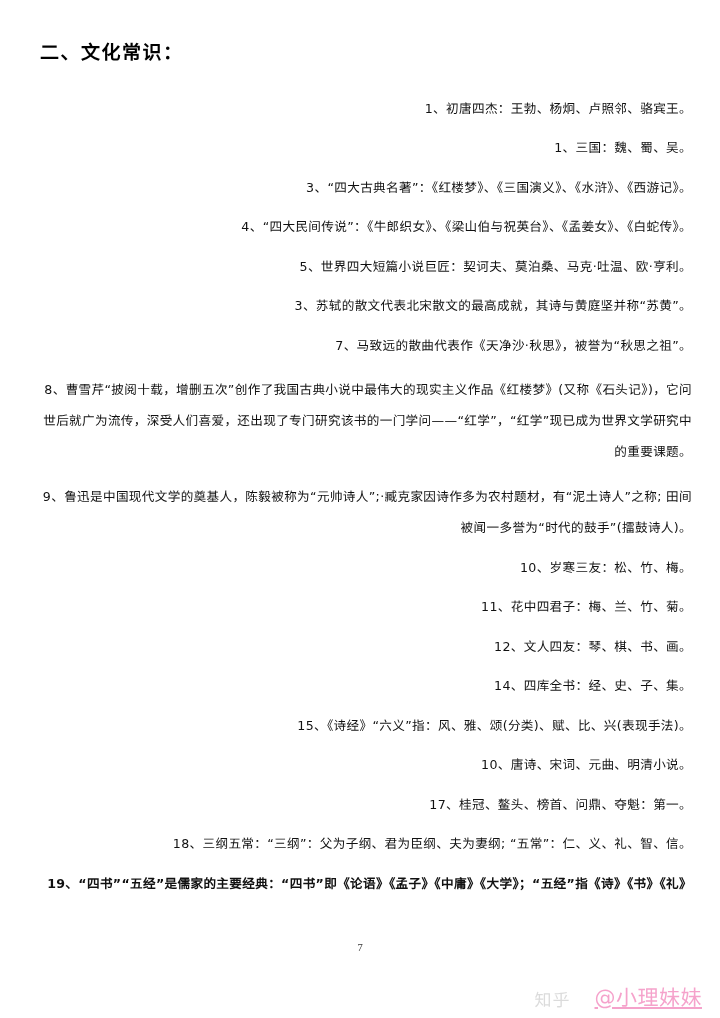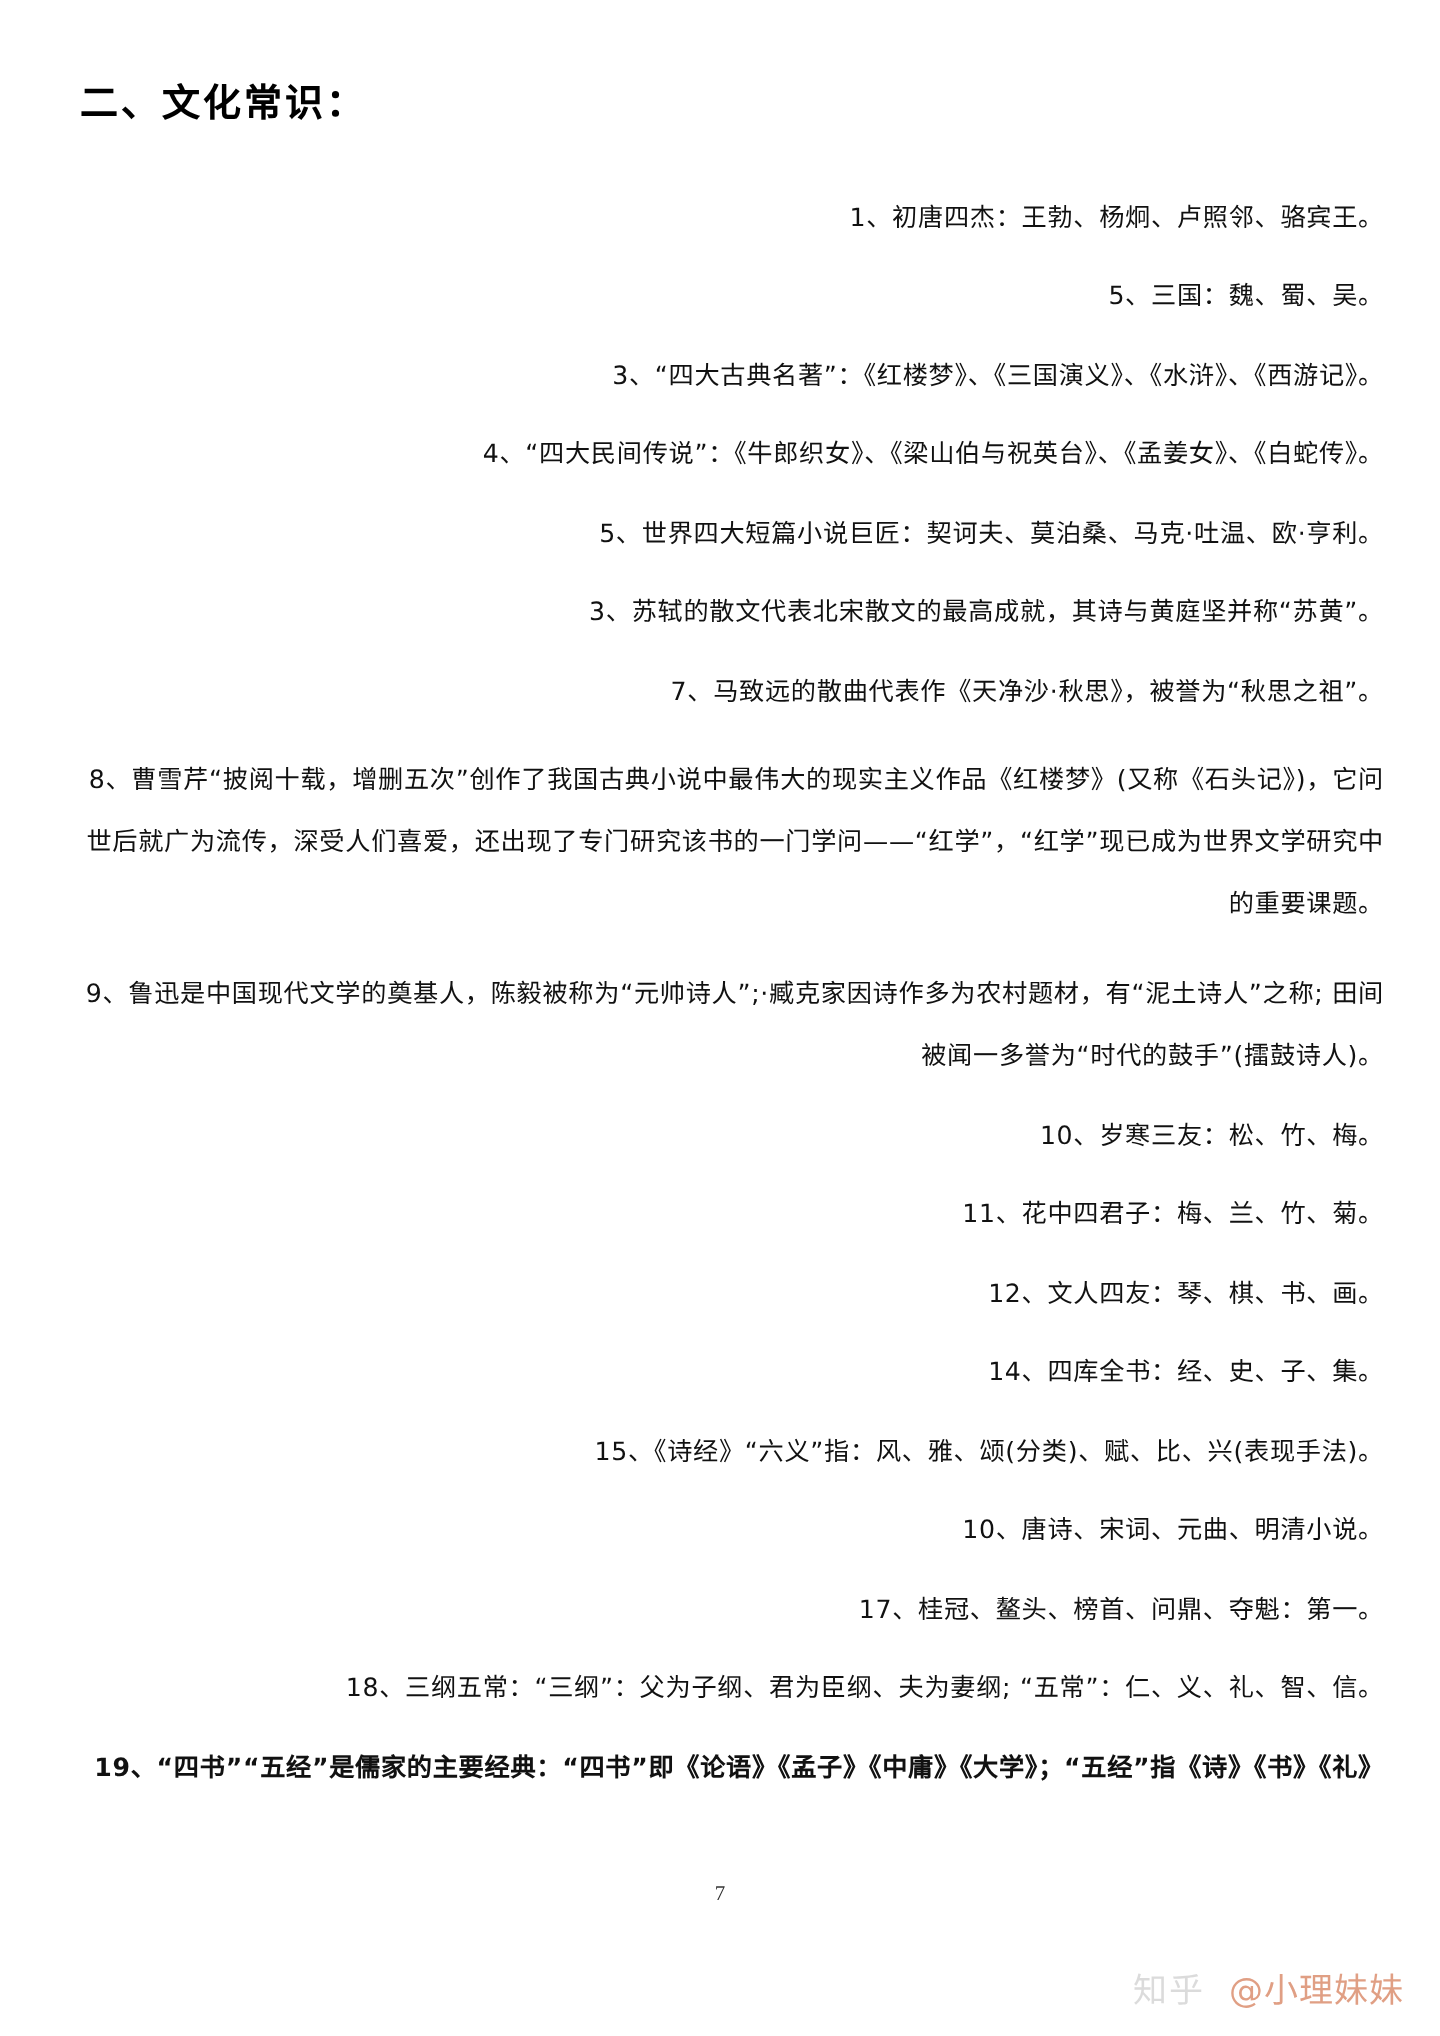--- a/index.html
+++ b/index.html
@@ -59,47 +59,48 @@
     font-size: 10.5px;
     color: #333333;
     font-family: "Liberation Serif", serif;
   }
   .watermark {
     position: absolute;
     right: 18px;
     top: 981px;
     display: flex;
     align-items: flex-end;
-    gap: 12px;
+    gap: 24px;
     opacity: 0.5;
   }
   .watermark-logo {
     font-size: 17px;
     color: #b9b9b9;
     letter-spacing: 1px;
     font-weight: normal;
   }
   .watermark-handle {
-    font-size: 17px;
-    color: #c2410c;
+    font-size: 21px;
+    color: #ec4899;
     letter-spacing: 0.5px;
+    text-decoration: underline;
   }
 </style>
 </head>
 <body>
 
 <div class="page">
 
   <div class="content">
 
     <h1 class="doc-title">二、文化常识：</h1>
 
     <div id="items-container">
         <p class="item">1、初唐四杰：王勃、杨炯、卢照邻、骆宾王。</p>
-        <p class="item">5、三国：魏、蜀、吴。</p>
+        <p class="item">1、三国：魏、蜀、吴。</p>
         <p class="item">3、“四大古典名著”：《红楼梦》、《三国演义》、《水浒》、《西游记》。</p>
         <p class="item">4、“四大民间传说”：《牛郎织女》、《梁山伯与祝英台》、《孟姜女》、《白蛇传》。</p>
         <p class="item">5、世界四大短篇小说巨匠：契诃夫、莫泊桑、马克·吐温、欧·亨利。</p>
         <p class="item">3、苏轼的散文代表北宋散文的最高成就，其诗与黄庭坚并称“苏黄”。</p>
         <p class="item">7、马致远的散曲代表作《天净沙·秋思》，被誉为“秋思之祖”。</p>
         <p class="item multiline">8、曹雪芹“披阅十载，增删五次”创作了我国古典小说中最伟大的现实主义作品《红楼梦》(又称《石头记》)，它问世后就广为流传，深受人们喜爱，还出现了专门研究该书的一门学问——“红学”，“红学”现已成为世界文学研究中的重要课题。</p>
         <p class="item multiline">9、鲁迅是中国现代文学的奠基人，陈毅被称为“元帅诗人”;·臧克家因诗作多为农村题材，有“泥土诗人”之称; 田间被闻一多誉为“时代的鼓手”(擂鼓诗人)。</p>
         <p class="item">10、岁寒三友：松、竹、梅。</p>
         <p class="item">11、花中四君子：梅、兰、竹、菊。</p>
         <p class="item">12、文人四友：琴、棋、书、画。</p>

